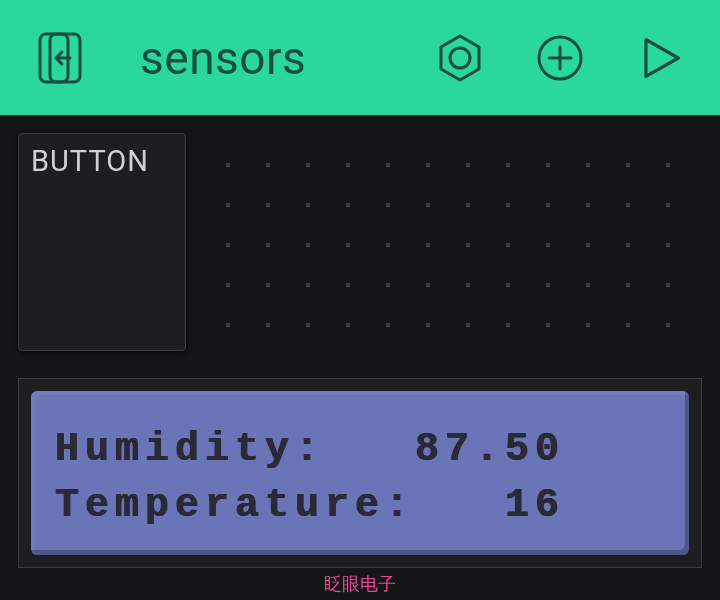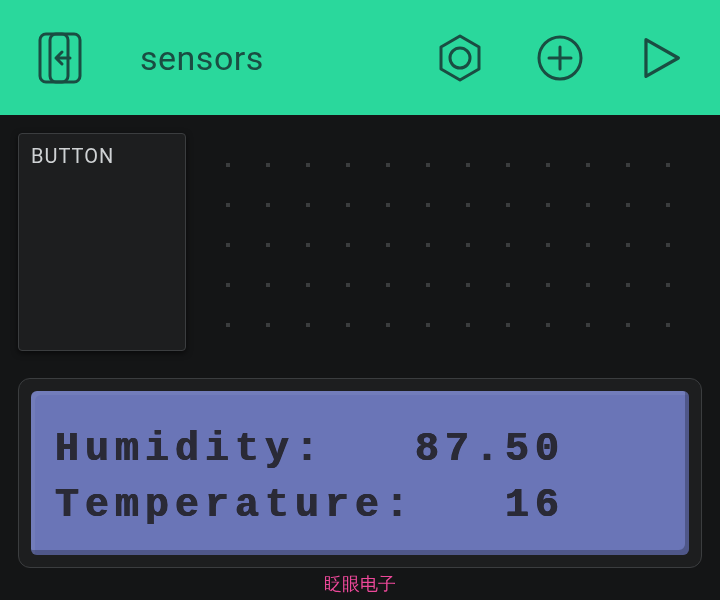--- a/index.html
+++ b/index.html
@@ -14,21 +14,21 @@
   .header {
     height: 115px;
     width: 100%;
     background: #2ad89c;
     display: flex;
     align-items: center;
     padding: 0 25px;
   }
   .header .title {
     color: #1a4d42;
-    font-size: 34px;
+    font-size: 46px;
     font-weight: 400;
     margin-left: 45px;
     flex: 0 0 auto;
     letter-spacing: 0.5px;
   }
   .header .spacer { flex: 1; }
   .header .icon-btn {
     display: flex;
     align-items: center;
     justify-content: center;
@@ -69,21 +69,21 @@
     width: 168px;
     height: 218px;
     border: 1px solid #3b3d3f;
     border-radius: 4px;
     background: #1d1e1f;
     box-shadow: 0 2px 6px rgba(0,0,0,0.6);
     padding: 10px 12px;
   }
   .widget-button .wlabel {
     color: #cfd2d4;
-    font-size: 20px;
+    font-size: 29px;
     font-weight: 400;
     letter-spacing: 1px;
   }
   .widget-button .circle {
     margin: 14px auto 0 auto;
     width: 140px;
     height: 140px;
     border: 4px solid #2ad89c;
     border-radius: 50%;
     display: flex;
@@ -95,21 +95,21 @@
   }
 
   
   .widget-lcd-wrap {
     position: absolute;
     left: 0;
     top: 245px;
     right: 0;
     height: 190px;
     border: 1px solid #3b3d3f;
-    border-radius: 12px;
+    border-radius: 0;
     background: #1d1e1f;
     padding: 12px;
   }
   .lcd {
     width: 100%;
     height: 100%;
     background: #6a75b7;
     border-radius: 6px;
     box-shadow: inset -4px -5px 0 rgba(0,0,0,0.25), inset 4px 4px 0 rgba(255,255,255,0.06);
     padding: 30px 24px 22px 24px;

